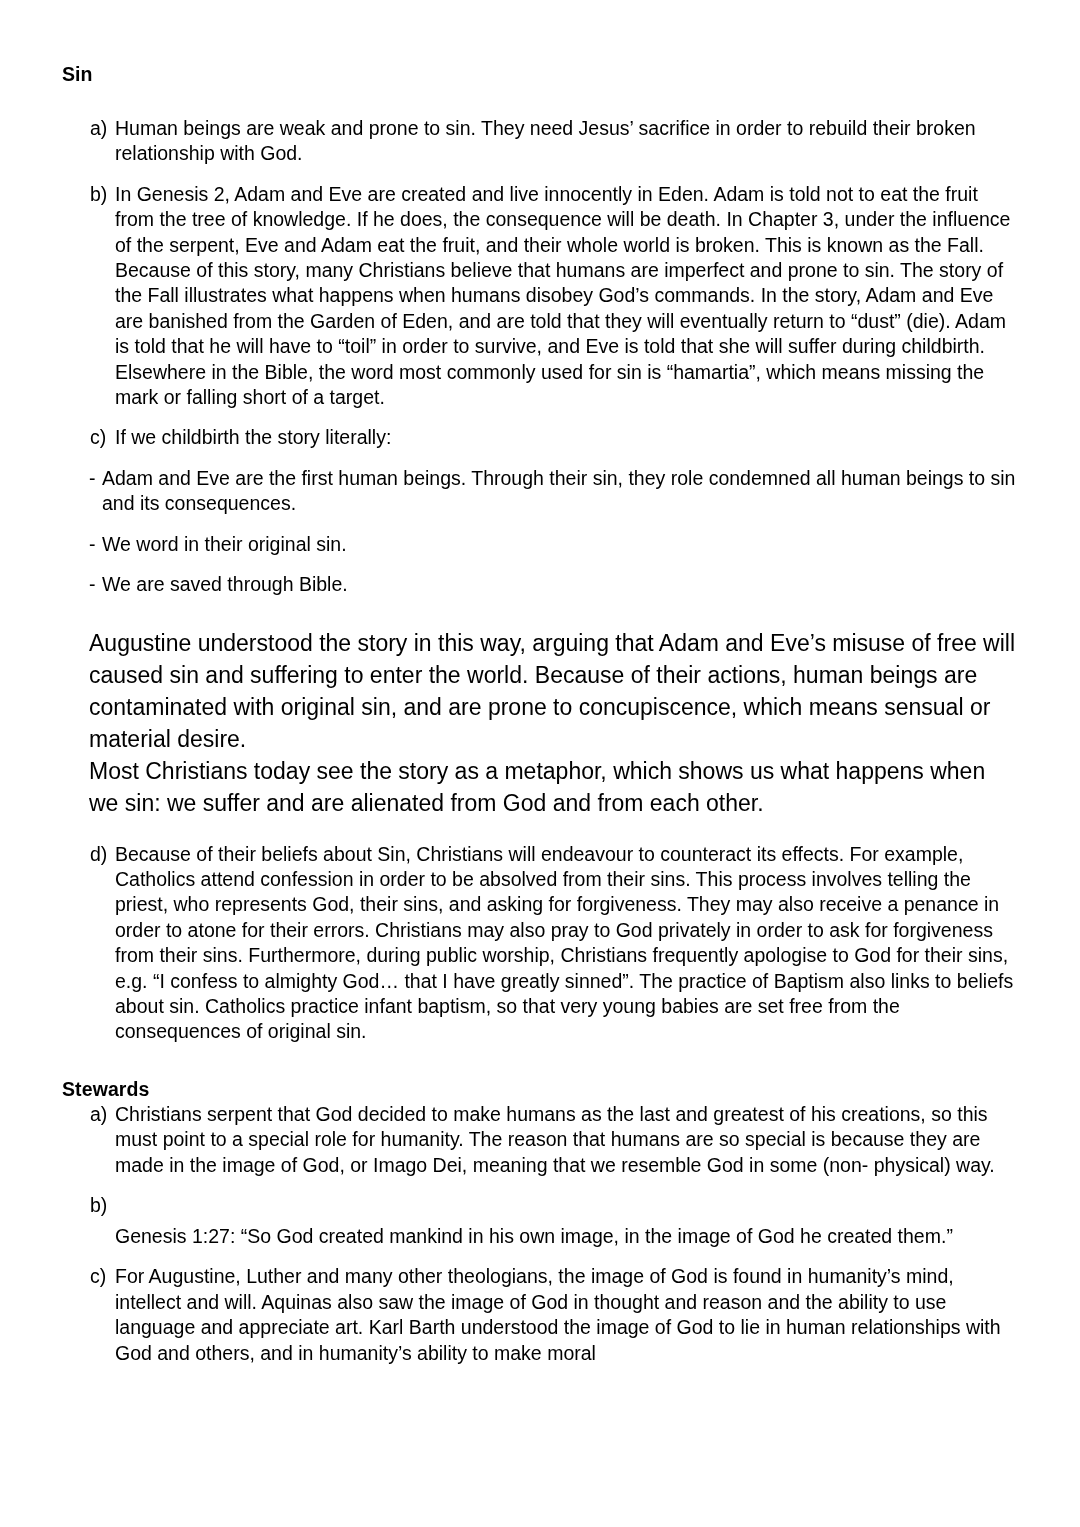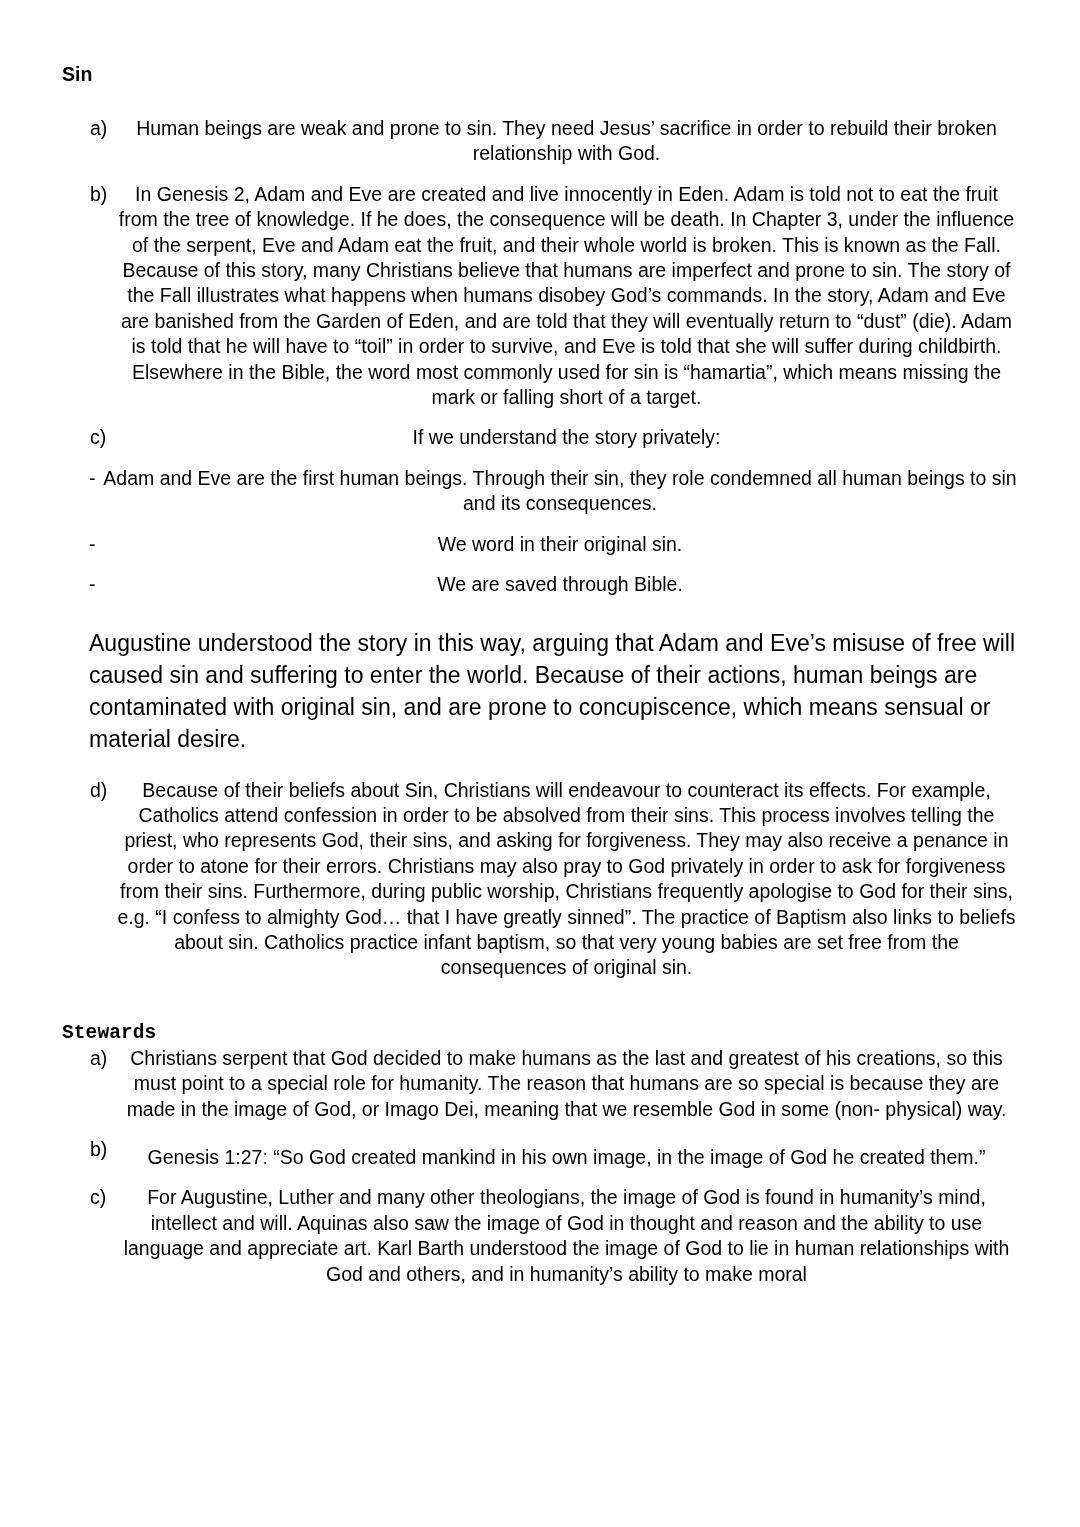--- a/index.html
+++ b/index.html
@@ -26,21 +26,21 @@
   }
   
   .heading {
     font-size: 19.5px;
     font-weight: bold;
     line-height: 25px;
     margin: 0;
     letter-spacing: 0.1px;
   }
   #heading-sin { margin-bottom: 0; }
-  #heading-stewards { margin-top: 16px; font-family: Liberation Mono, monospace; }
+  #heading-stewards { margin-top: 8px; }
 
   
   .list {
     margin: 0;
     padding: 0;
     list-style: none;
   }
   .item {
     display: flex;
     align-items: flex-start;
@@ -50,32 +50,31 @@
     padding-left: 28px;   
   }
   .item .marker {
     flex: 0 0 auto;
     width: 25px;
     text-align: left;
     white-space: pre;
   }
   .item .body {
     flex: 1 1 auto;
-    text-align: center;
   }
   
   .item.dash {
     padding-left: 27px;
   }
   .item.dash .marker {
     width: 13px;
   }
   
   .item .body .sub-para {
-    margin-top: 8px;
+    margin-top: 31px;
   }
   
   .para {
     font-size: 23px;
     line-height: 32px;
     margin: 0;
     padding-left: 27px;
   }
   .para.tight-follow {
     margin-top: 0;
@@ -102,21 +101,21 @@
         <span class="body">Human beings are weak and prone to sin. They need Jesus’ sacrifice in order to rebuild their broken relationship with God.</span>
       </li>
 
       <li class="item">
         <span class="marker">b)</span>
         <span class="body">In Genesis 2, Adam and Eve are created and live innocently in Eden. Adam is told not to eat the fruit from the tree of knowledge. If he does, the consequence will be death. In Chapter 3, under the influence of the serpent, Eve and Adam eat the fruit, and their whole world is broken. This is known as the Fall. Because of this story, many Christians believe that humans are imperfect and prone to sin. The story of the Fall illustrates what happens when humans disobey God’s commands. In the story, Adam and Eve are banished from the Garden of Eden, and are told that they will eventually return to “dust” (die). Adam is told that he will have to “toil” in order to survive, and Eve is told that she will suffer during childbirth. Elsewhere in the Bible, the word most commonly used for sin is “hamartia”, which means missing the mark or falling short of a target.</span>
       </li>
 
       <li class="item">
         <span class="marker">c)</span>
-        <span class="body">If we understand the story privately:</span>
+        <span class="body">If we childbirth the story literally:</span>
       </li>
 
       <li class="item dash">
         <span class="marker">-</span>
         <span class="body">Adam and Eve are the first human beings. Through their sin, they role condemned all human beings to sin and its consequences.</span>
       </li>
 
       <li class="item dash">
         <span class="marker">-</span>
         <span class="body">We word in their original sin.</span>
@@ -125,20 +124,21 @@
       <li class="item dash">
         <span class="marker">-</span>
         <span class="body">We are saved through Bible.</span>
       </li>
     </ul>
 
     <div class="spacer-sm"></div>
 
     <p class="para">Augustine understood the story in this way, arguing that Adam and Eve’s misuse of free will caused sin and suffering to enter the world. Because of their actions, human beings are contaminated with original sin, and are prone to concupiscence, which means sensual or material desire.</p>
 
+    <p class="para tight-follow">Most Christians today see the story as a metaphor, which shows us what happens when we sin: we suffer and are alienated from God and from each other.</p>
 
     <div class="spacer-md"></div>
 
     <ul class="list">
       <li class="item">
         <span class="marker">d)</span>
         <span class="body">Because of their beliefs about Sin, Christians will endeavour to counteract its effects. For example, Catholics attend confession in order to be absolved from their sins. This process involves telling the priest, who represents God, their sins, and asking for forgiveness. They may also receive a penance in order to atone for their errors. Christians may also pray to God privately in order to ask for forgiveness from their sins. Furthermore, during public worship, Christians frequently apologise to God for their sins, e.g. “I confess to almighty God… that I have greatly sinned”. The practice of Baptism also links to beliefs about sin. Catholics practice infant baptism, so that very young babies are set free from the consequences of original sin.</span>
       </li>
     </ul>
 

